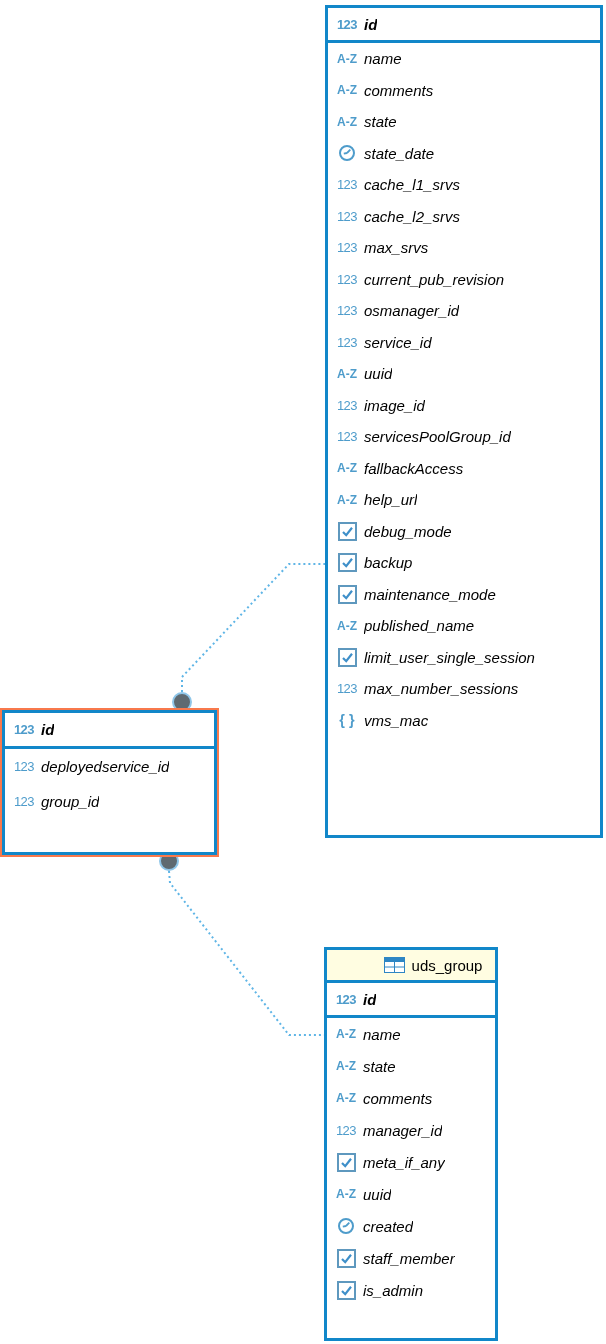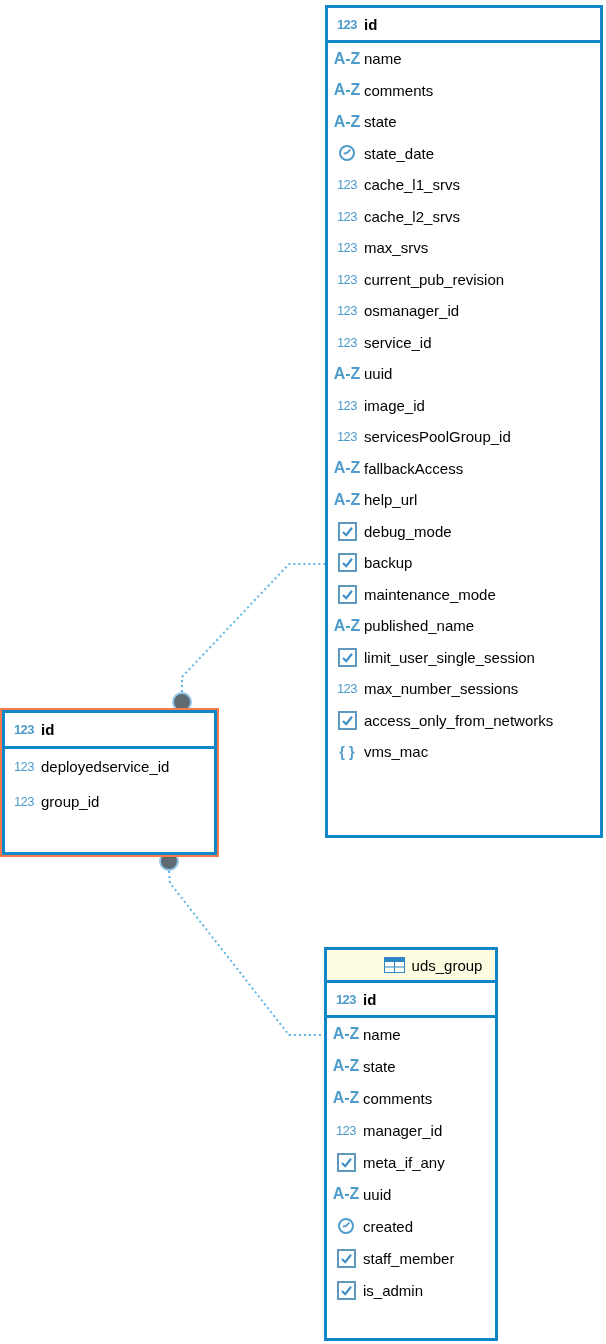--- a/index.html
+++ b/index.html
@@ -33,24 +33,24 @@
 
   .row {
     height:31.5px; display:flex; align-items:center;
     padding-left:5px; font-size:15px; white-space:nowrap;border-radius:14px;
   }
   .tbl2 .cols .row { height:35px; }
   .tbl3 .cols .row { height:32px; }
 
   .icon { width:28px; min-width:28px; display:flex; justify-content:center; align-items:center; margin-right:3px; }
   .ic-num  { color:#4E9CCB; font-size:13px; letter-spacing:-0.5px; }
-  .ic-az   { color:#4E9CCB; font-size:16px; font-weight:bold; }
+  .ic-az   { color:#4E9CCB; font-size:12px; font-weight:bold; }
   .ic-json { color:#4E9CCB; font-size:14.5px; font-weight:600; }
   .tbl-icon { display:flex; align-items:center; }
-  .lbl { overflow:hidden; }
+  .lbl { overflow:hidden;font-style:italic; }
 </style>
 </head>
 <body>
 
 <div class="canvas">
 
   <svg class="connectors">
     <polyline class="conn" points="182,692 182,677 289,564 325,564"></polyline>
     <polyline class="conn" points="169,871 170,883 289,1035 326,1035"></polyline>
     <circle class="anchor" cx="182" cy="702" r="9"></circle>
@@ -200,29 +200,20 @@
               <path d="M5 10 l3.2 3.2 L14 5.8" stroke="#3E8FC9" stroke-width="2.2" fill="none"></path>
             </svg>
           </span>
           <span class="lbl">limit_user_single_session</span>
         </div>
         <div class="row">
           <span class="icon">
             <span class="ic-num">123</span>
           </span>
           <span class="lbl">max_number_sessions</span>
-        </div>
-        <div class="row">
-          <span class="icon">
-            <svg width="19" height="19" viewBox="0 0 19 19">
-              <rect x="1" y="1" width="17" height="17" fill="#fff" stroke="#5E98BE" stroke-width="2"></rect>
-              <path d="M5 10 l3.2 3.2 L14 5.8" stroke="#3E8FC9" stroke-width="2.2" fill="none"></path>
-            </svg>
-          </span>
-          <span class="lbl">access_only_from_networks</span>
         </div>
         <div class="row">
           <span class="icon">
             <span class="ic-json">{&nbsp;}</span>
           </span>
           <span class="lbl">vms_mac</span>
         </div>
       </div>
   </div>
 

